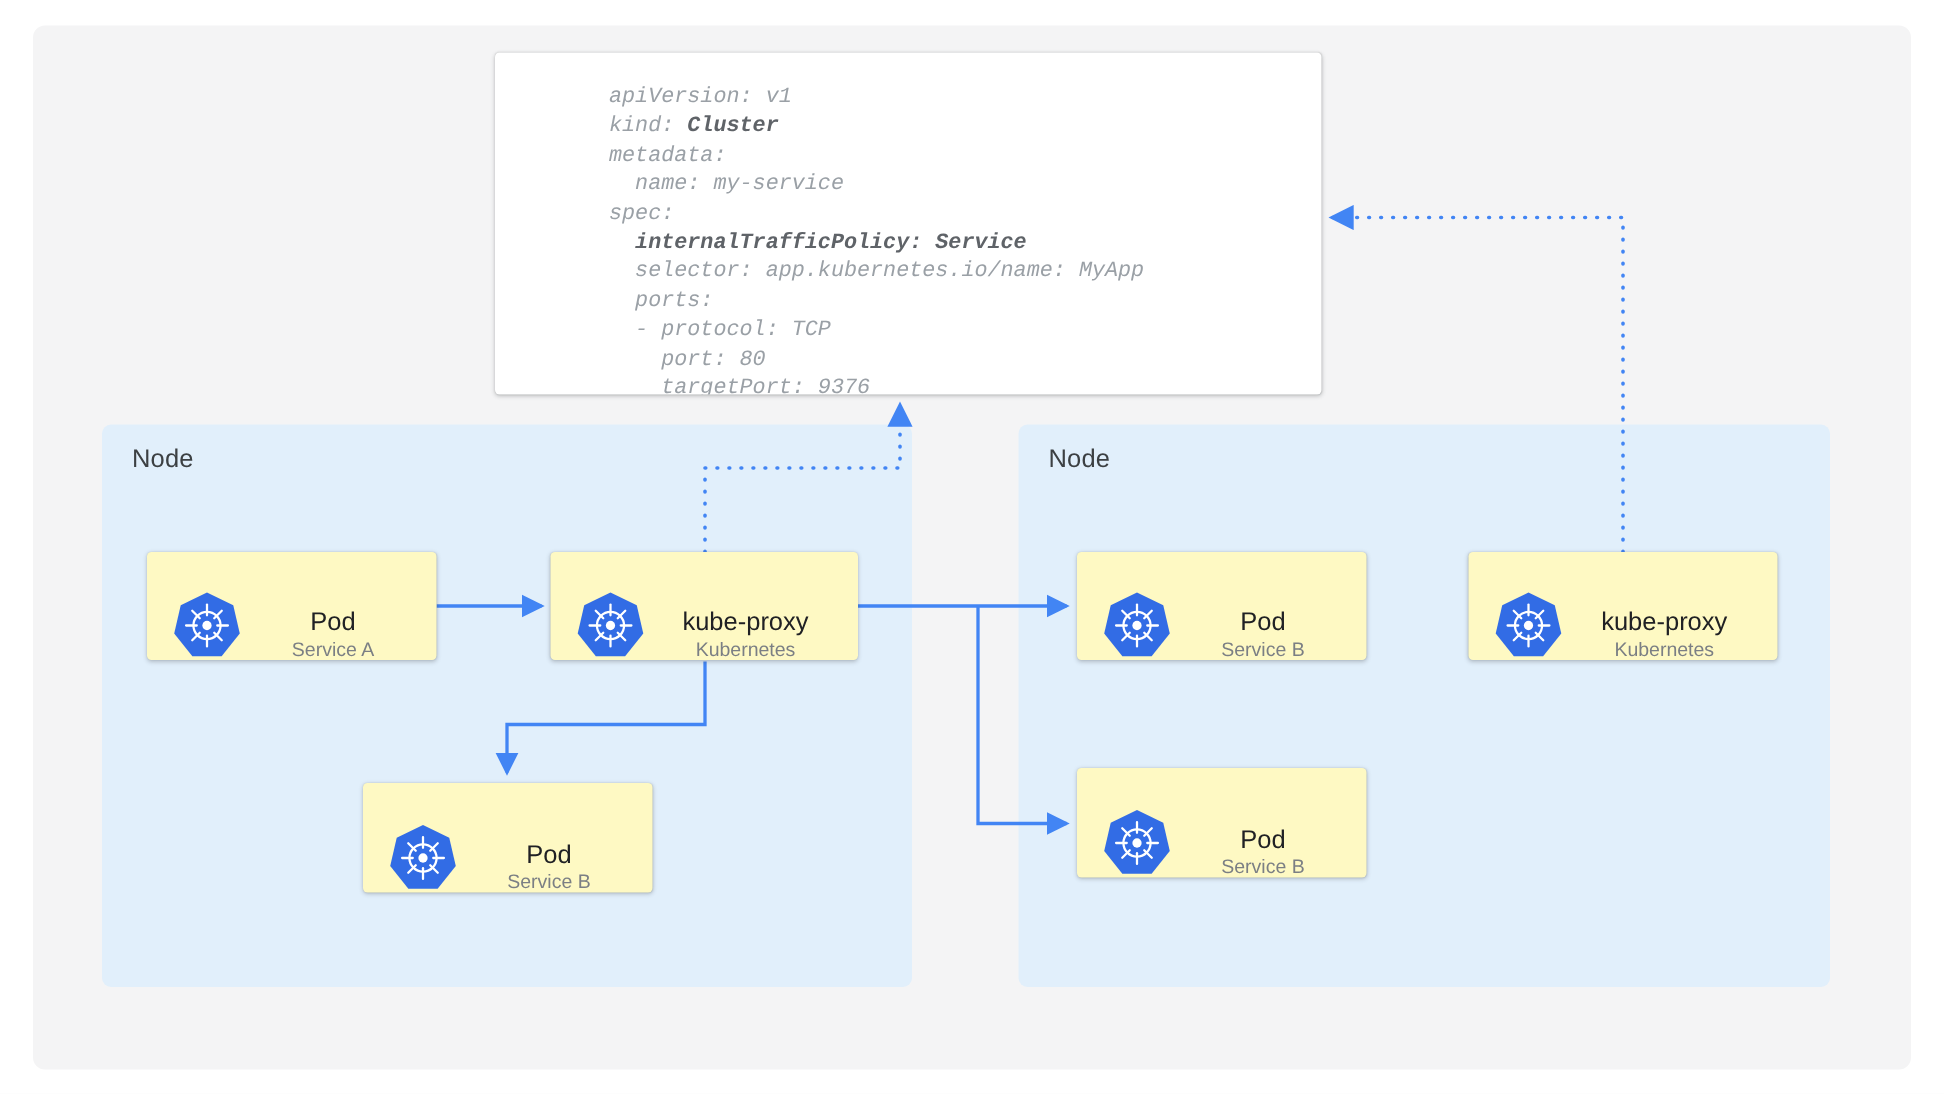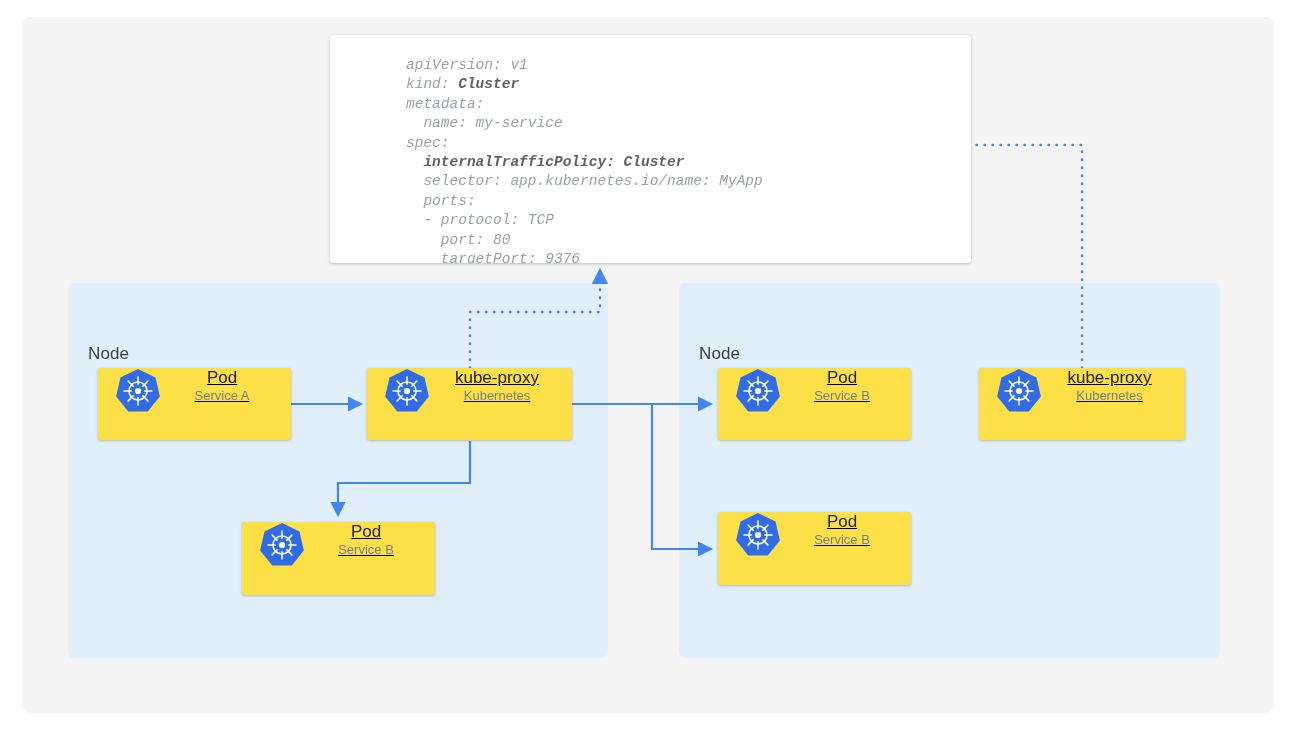--- a/index.html
+++ b/index.html
@@ -34,32 +34,30 @@
     background: #e1effb;
     border-radius: 6px;
   }
   .node-label {
     position: absolute;
     left: 20px;
     top: 13px;
     font-size: 17px;
     color: #3c4043;
     letter-spacing: .1px;
-    margin-top: 48px;
   }
   
   .box {
     position: absolute;
-    background: #fde047;
+    background: #fef9c3;
     border-radius: 3px;
     box-shadow: 0 1px 3px rgba(60,64,67,.28), 0 0 1px rgba(60,64,67,.16);
     display: flex;
-    align-items: flex-start;
+    align-items: flex-end;
     z-index: 6;
-    text-decoration: underline;
   }
   .box .k8s-icon {
     flex: 0 0 auto;
     margin-left: 17px;
     margin-right: 4px;
     width: 46px;
     height: 46px;
     display: block;
   }
   .box .box-text {
@@ -76,21 +74,21 @@
   .box .box-sub {
     font-size: 13px;
     color: #7b7f84;
     white-space: nowrap;
   }
   
   #yaml-card {
     position: absolute;
     left: 330px;
     top: 35px;
-    width: 641px;
+    width: 551px;
     height: 228px;
     background: #ffffff;
     border-radius: 3px;
     box-shadow: 0 1px 3px rgba(60,64,67,.3), 0 0 1px rgba(60,64,67,.18);
     z-index: 8;
     overflow: hidden;
   }
   #yaml-code {
     margin: 0;
     padding: 21px 0 0 76px;
@@ -151,21 +149,21 @@
 
     <path d="M 1082 368 L 1082 145 L 888 145" fill="none" stroke="#4285f4" stroke-width="2.4" stroke-linecap="round" stroke-dasharray="0.5 7.5" marker-end="url(#arrow-dot)"></path>
   </svg>
 
   <div id="yaml-card">
     <pre id="yaml-code">apiVersion: v1
 kind: <span class="strong">Cluster</span>
 metadata:
   name: my-service
 spec:
-<span class="strong">  internalTrafficPolicy: Cluster</span>
+<span class="strong">  internalTrafficPolicy: Service</span>
   selector: app.kubernetes.io/name: MyApp
   ports:
   - protocol: TCP
     port: 80
     targetPort: 9376</pre>
   </div>
 
   <div class="box" style="left:98px; top:368px; width:193px; height:72px;">
     <svg class="k8s-icon" viewBox="0 0 64 64" xmlns="http://www.w3.org/2000/svg">
       <path fill="#326ce5" d="M32 3.2 58.2 15.8 64.7 44.1 46.6 66.8H17.4L-0.7 44.1 5.8 15.8Z" transform="scale(0.93) translate(2.4 -1.6)"></path>

